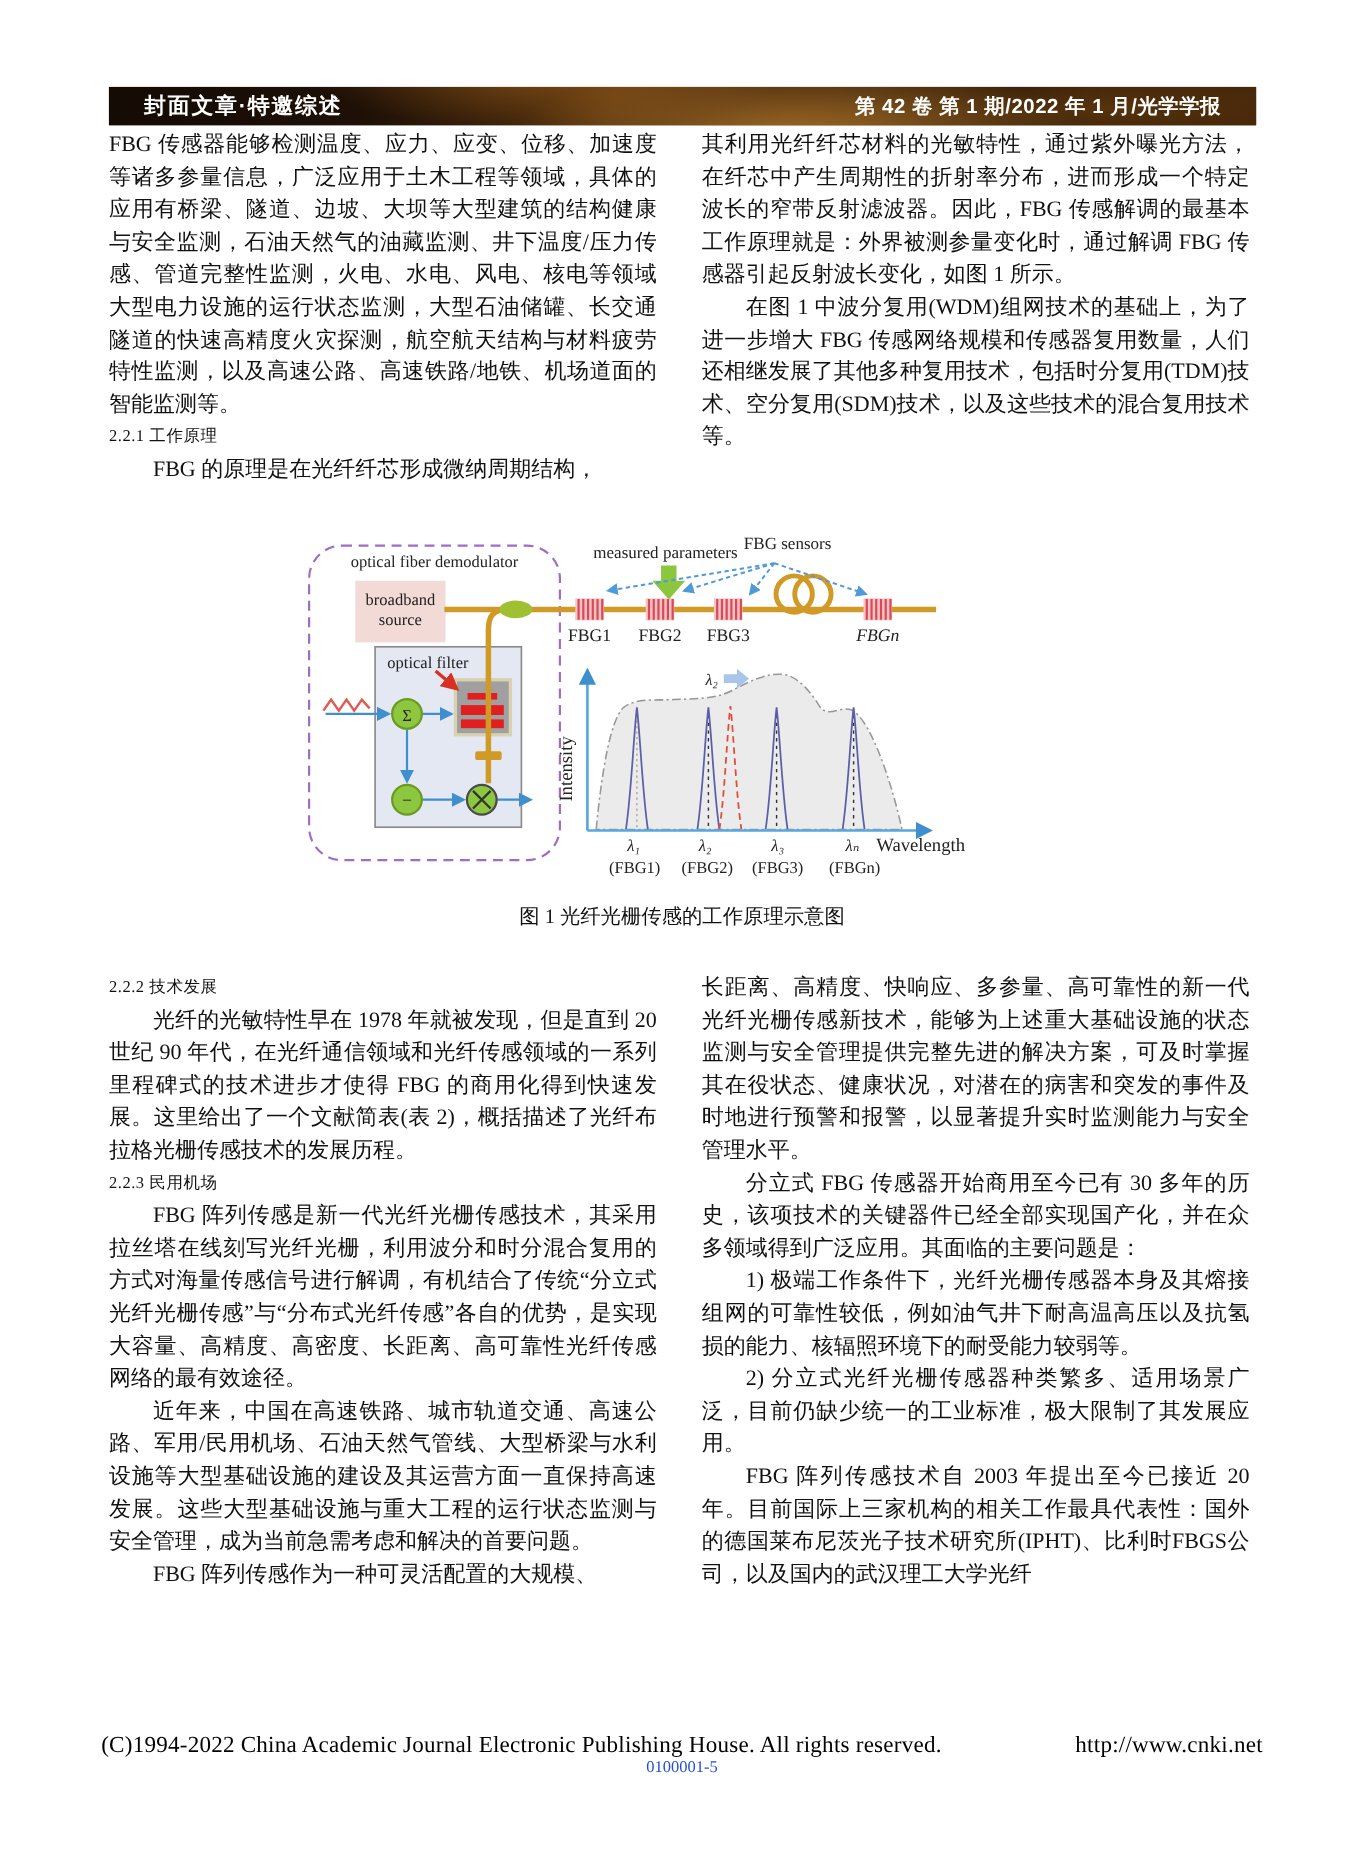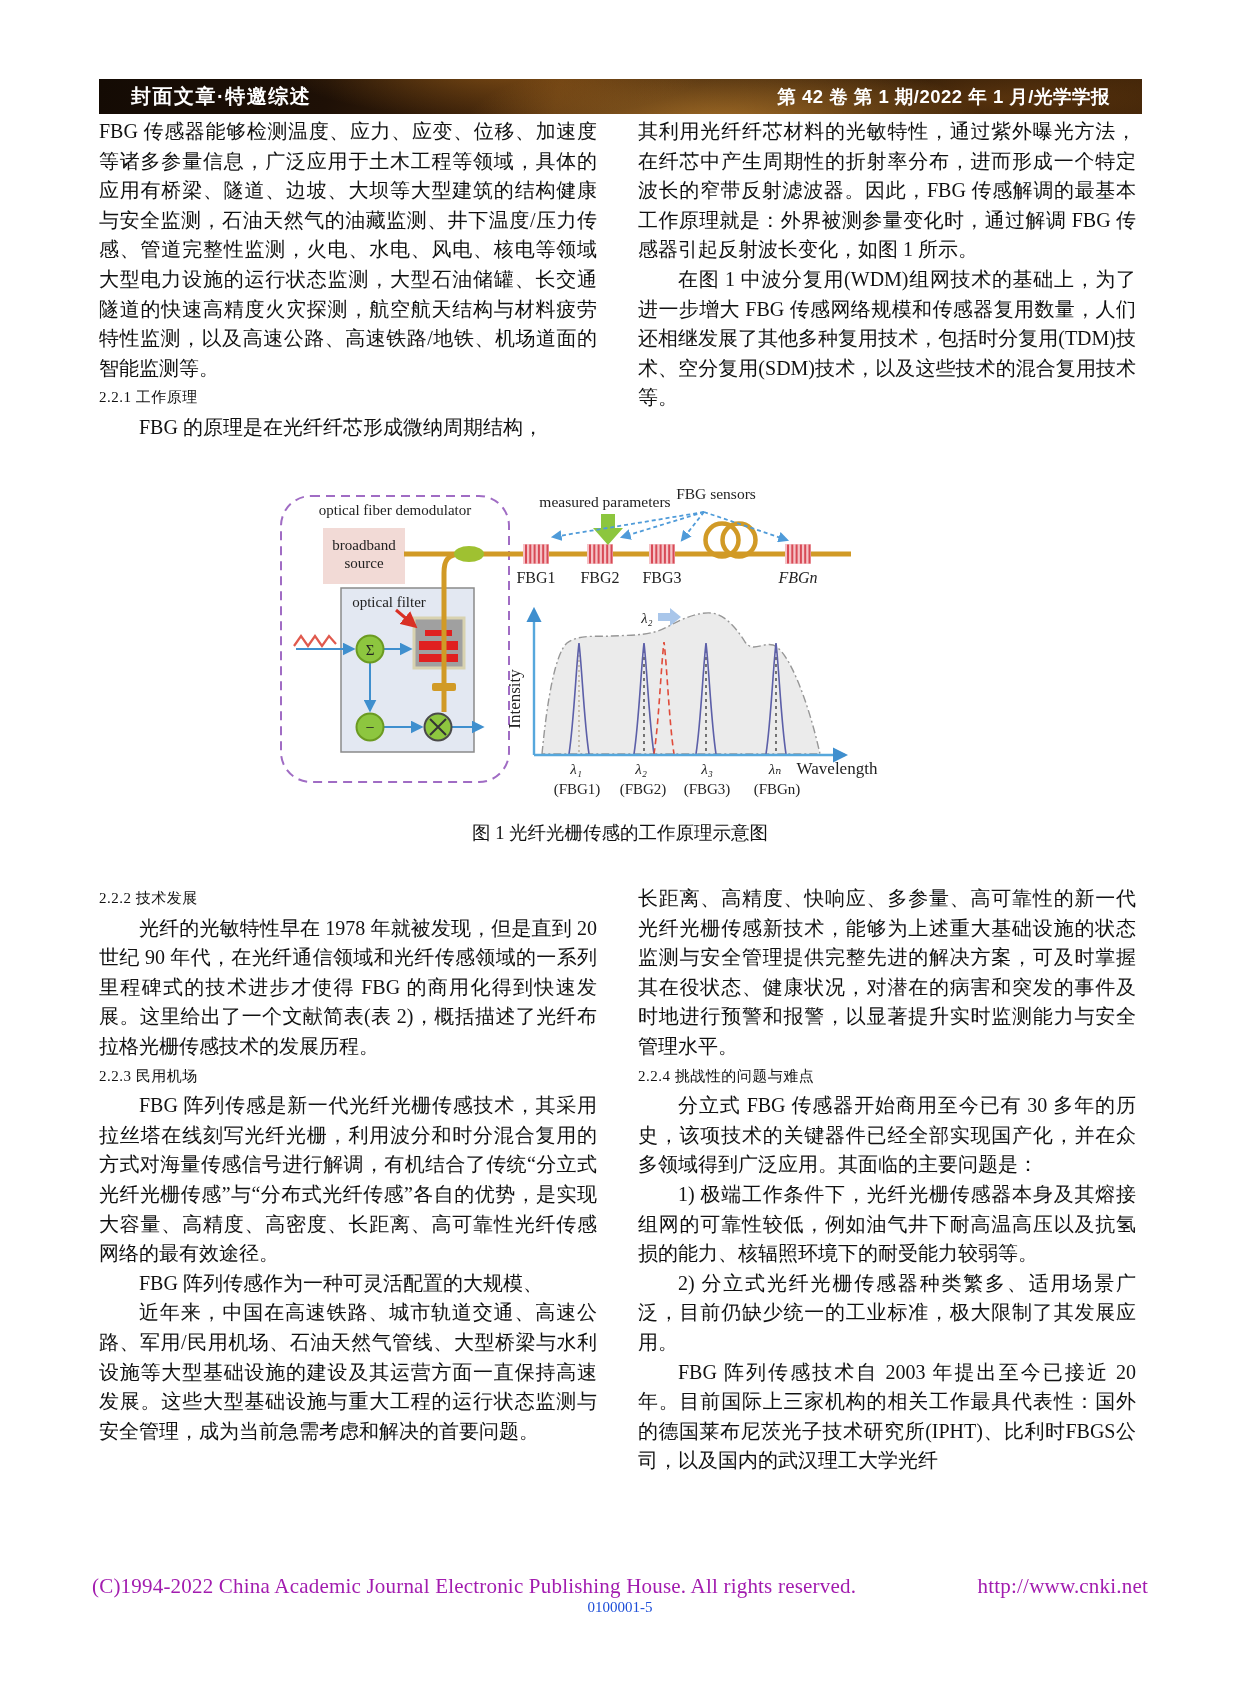--- a/index.html
+++ b/index.html
@@ -34,21 +34,21 @@
   .figure-wrap svg { display:block; }
   .fig-label { font-family:"Liberation Serif","DejaVu Serif",serif; fill:#222; }
   
   .caption { position:absolute; left:0; top:820px; width:1240px; text-align:center; }
   .caption-zh { font-size:18.5px; }
   .caption-en { font-size:17.5px; margin-top:7px; }
   
   .footer-copy {
     position:absolute; left:92px; top:1574px; width:1056px;
     display:flex; justify-content:space-between;
-    color:#a21caf; font-size:21px; letter-spacing:0.2px;
+    color:#000000; font-size:21px; letter-spacing:0.2px;
   }
   .page-num { position:absolute; left:0; top:1599px; width:1240px; text-align:center; font-size:15px; color:#1d4ed8; }
 </style>
 </head>
 <body>
 
 <div class="page">
 
   <div class="header-bar">
     <span class="header-left">封面文章·特邀综述</span>
@@ -202,26 +202,25 @@
   <div class="caption">
     <div class="caption-zh">图 1  光纤光栅传感的工作原理示意图</div>
   </div>
 
   <div class="cols bottom">
     <div class="col">
       <p class="sec-head">2.2.2  技术发展</p>
       <p class="indent">光纤的光敏特性早在 1978 年就被发现，但是直到 20 世纪 90 年代，在光纤通信领域和光纤传感领域的一系列里程碑式的技术进步才使得 FBG 的商用化得到快速发展。这里给出了一个文献简表(表 2)，概括描述了光纤布拉格光栅传感技术的发展历程。</p>
       <p class="sec-head">2.2.3  民用机场</p>
       <p class="indent">FBG 阵列传感是新一代光纤光栅传感技术，其采用拉丝塔在线刻写光纤光栅，利用波分和时分混合复用的方式对海量传感信号进行解调，有机结合了传统“分立式光纤光栅传感”与“分布式光纤传感”各自的优势，是实现大容量、高精度、高密度、长距离、高可靠性光纤传感网络的最有效途径。</p>
+      <p class="indent">近年来，中国在高速铁路、城市轨道交通、高速公路、军用/民用机场、石油天然气管线、大型桥梁与水利设施等大型基础设施的建设及其运营方面一直保持高速发展。这些大型基础设施与重大工程的运行状态监测与安全管理，成为当前急需考虑和解决的首要问题。</p>
       <p class="indent">FBG 阵列传感作为一种可灵活配置的大规模、</p>
-      <p class="indent">近年来，中国在高速铁路、城市轨道交通、高速公路、军用/民用机场、石油天然气管线、大型桥梁与水利设施等大型基础设施的建设及其运营方面一直保持高速发展。这些大型基础设施与重大工程的运行状态监测与安全管理，成为当前急需考虑和解决的首要问题。</p>
     </div>
     <div class="col">
       <p>长距离、高精度、快响应、多参量、高可靠性的新一代光纤光栅传感新技术，能够为上述重大基础设施的状态监测与安全管理提供完整先进的解决方案，可及时掌握其在役状态、健康状况，对潜在的病害和突发的事件及时地进行预警和报警，以显著提升实时监测能力与安全管理水平。</p>
-      <p class="sec-head">2.2.4  挑战性的问题与难点</p>
       <p class="indent">分立式 FBG 传感器开始商用至今已有 30 多年的历史，该项技术的关键器件已经全部实现国产化，并在众多领域得到广泛应用。其面临的主要问题是：</p>
       <p class="indent">1) 极端工作条件下，光纤光栅传感器本身及其熔接组网的可靠性较低，例如油气井下耐高温高压以及抗氢损的能力、核辐照环境下的耐受能力较弱等。</p>
       <p class="indent">2) 分立式光纤光栅传感器种类繁多、适用场景广泛，目前仍缺少统一的工业标准，极大限制了其发展应用。</p>
       <p class="indent">FBG 阵列传感技术自 2003 年提出至今已接近 20 年。目前国际上三家机构的相关工作最具代表性：国外的德国莱布尼茨光子技术研究所(IPHT)、比利时FBGS公司，以及国内的武汉理工大学光纤</p>
     </div>
   </div>
 
   <div class="footer-copy">
     <span>(C)1994-2022 China Academic Journal Electronic Publishing House. All rights reserved.</span>
     <span>http://www.cnki.net</span>

